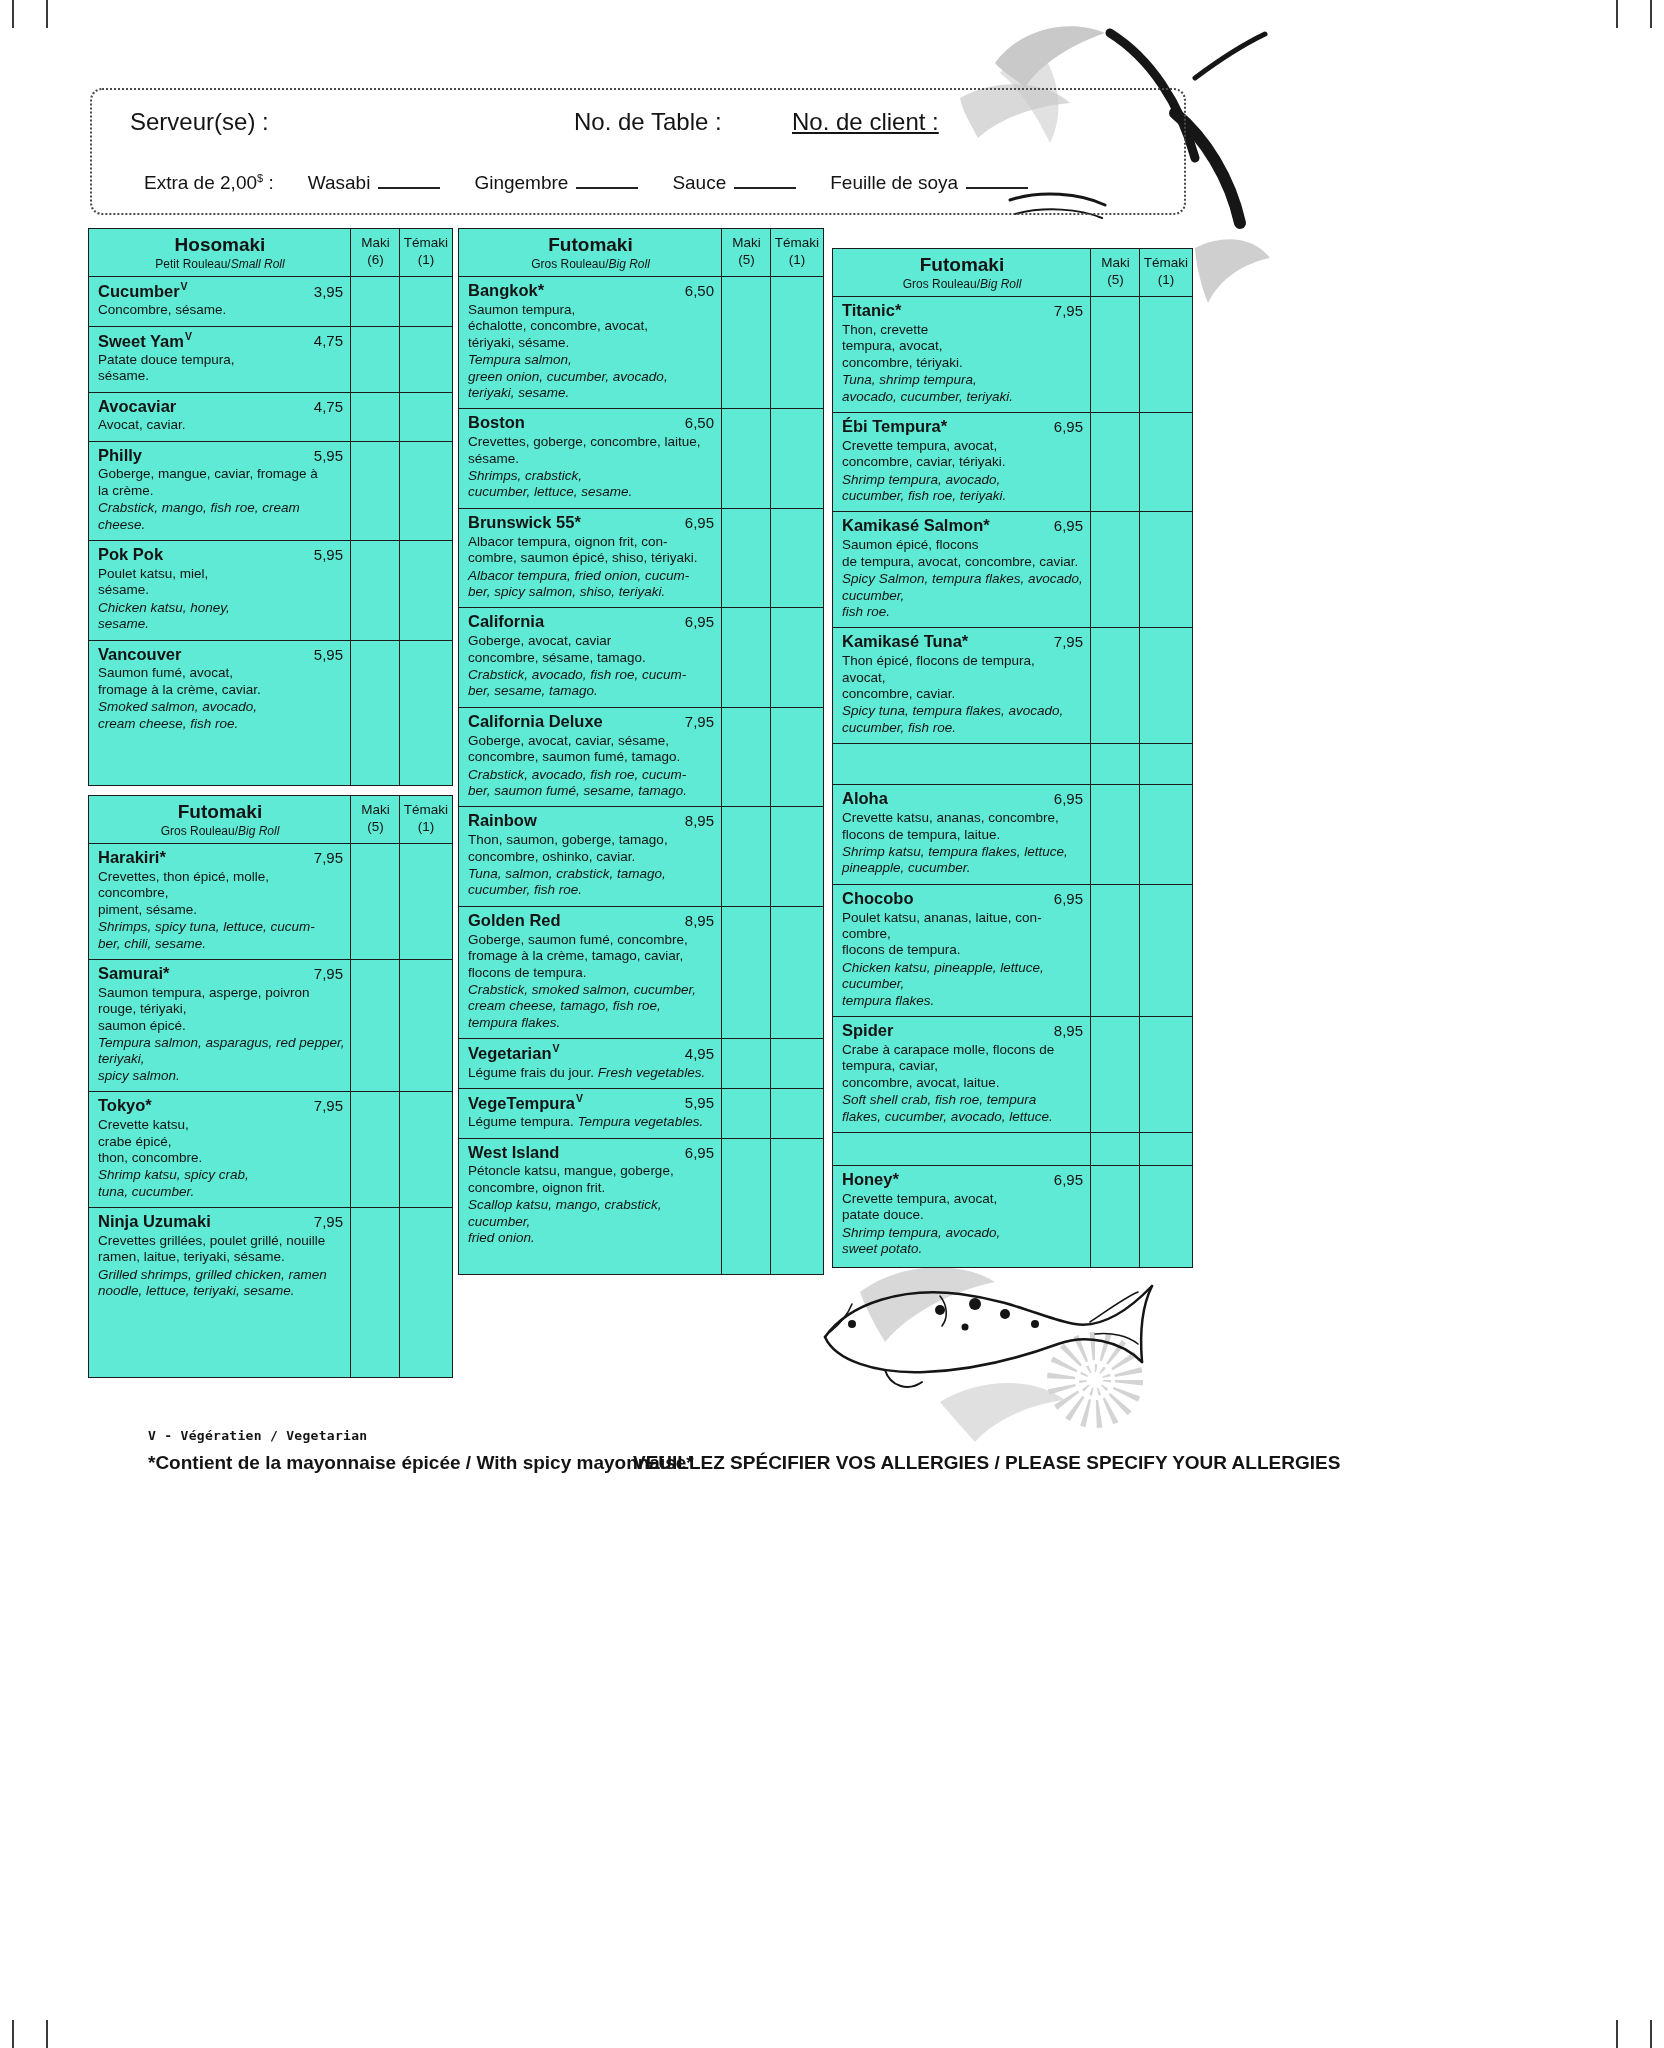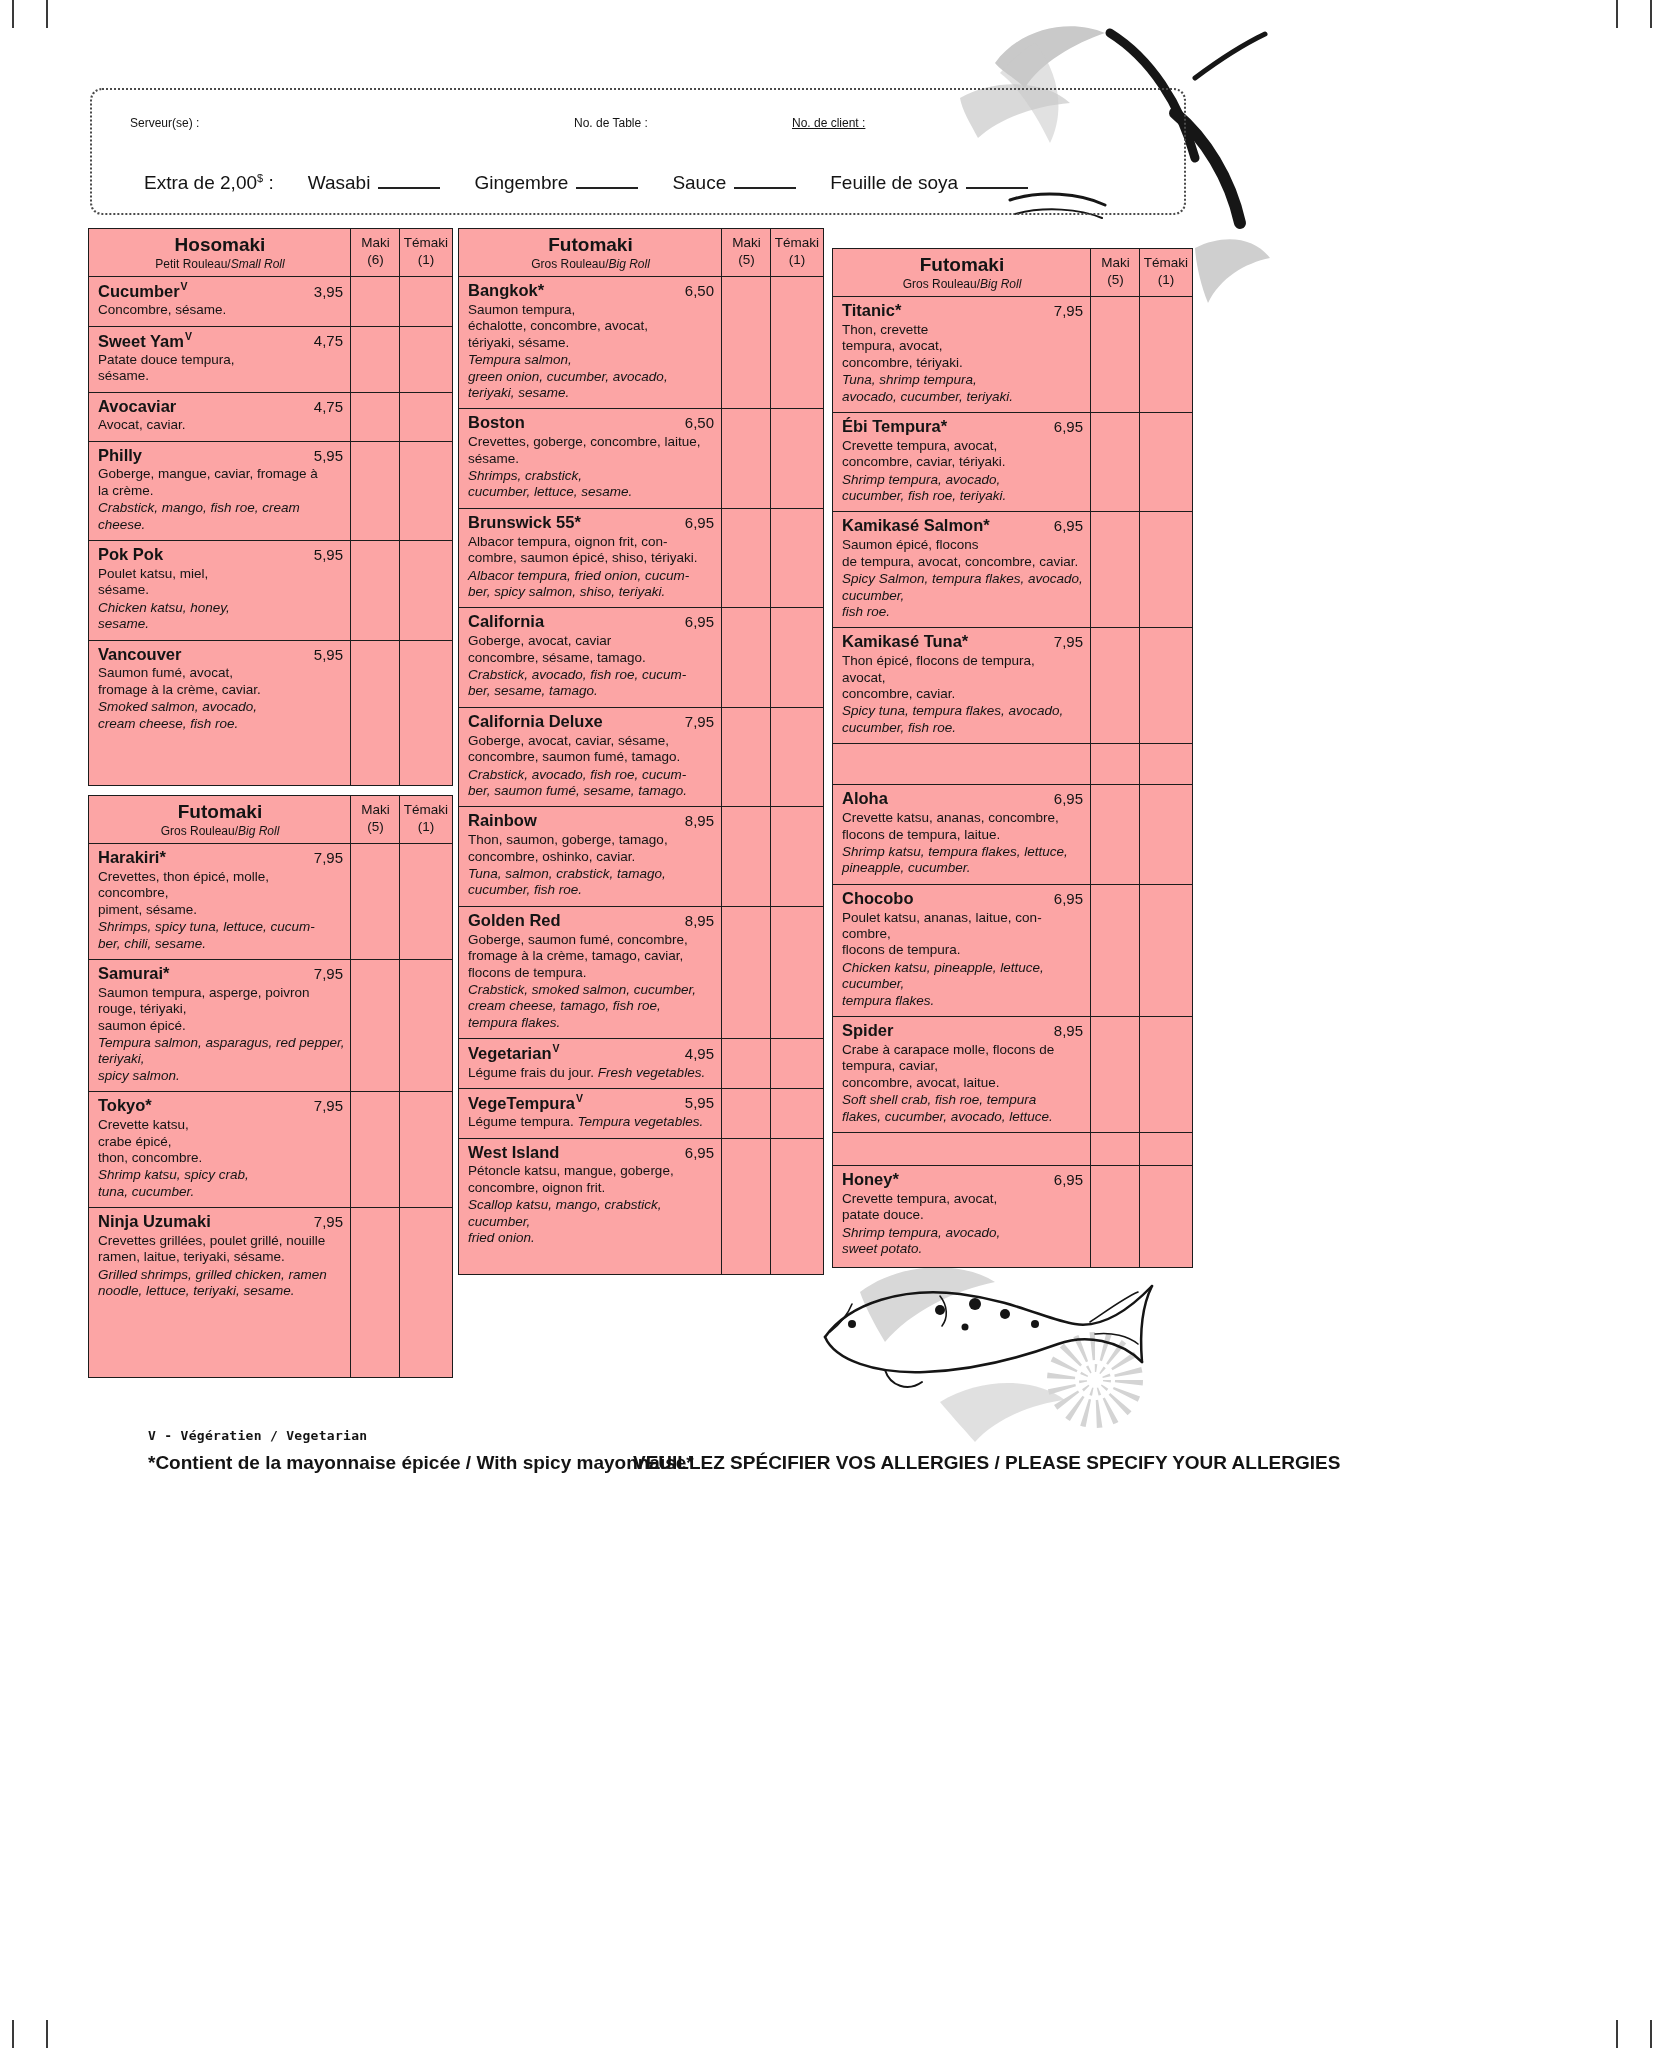--- a/index.html
+++ b/index.html
@@ -12,28 +12,28 @@
   .crop.v { width:1.5px; height:28px; }
 
   
   .deco { position:absolute; z-index:0; }
   .deco-top { left:940px; top:18px; width:330px; height:350px; }
   .deco-bottom { left:790px; top:1252px; width:410px; height:205px; }
 
   
   .order-box { position:absolute; left:90px; top:88px; width:1096px; height:127px;
                border:2px dotted #4a4a4a; border-radius:12px; z-index:2; }
-  .order-box .lbl { position:absolute; font-size:12px; white-space:nowrap;margin-top:8px; }
+  .order-box .lbl { position:absolute; font-size:24px; white-space:nowrap; }
   .extras { position:absolute; left:32px; top:82px; display:flex; align-items:flex-start; font-size:19px; white-space:nowrap;margin-left:20px; }
   .extras sup { font-size:11px; }
   .xitem { margin-left:34px; }
   .blank { display:inline-block; width:62px; height:14px; border-bottom:2px solid #222; margin-left:8px; }
 
   
-  .menu-table { position:absolute; border:1.5px solid #1c1c1c; background:#fca5a5; z-index:1; }
+  .menu-table { position:absolute; border:1.5px solid #1c1c1c; background:#5eead4; z-index:1; }
   .t0 { left:88px;  top:228px; width:365px; min-height:558px; }
   .t1 { left:88px;  top:795px; width:365px; min-height:583px; }
   .t2 { left:458px; top:228px; width:366px; min-height:1047px; }
   .t3 { left:832px; top:248px; width:361px; min-height:1020px; }
 
   .vline { position:absolute; top:0; bottom:0; width:1.5px; background:#1c1c1c; }
   .vline.v1 { right:52px; }
   .vline.v2 { right:101px; }
 
   .trow { display:grid; grid-template-columns:1fr 49px 52px; }

